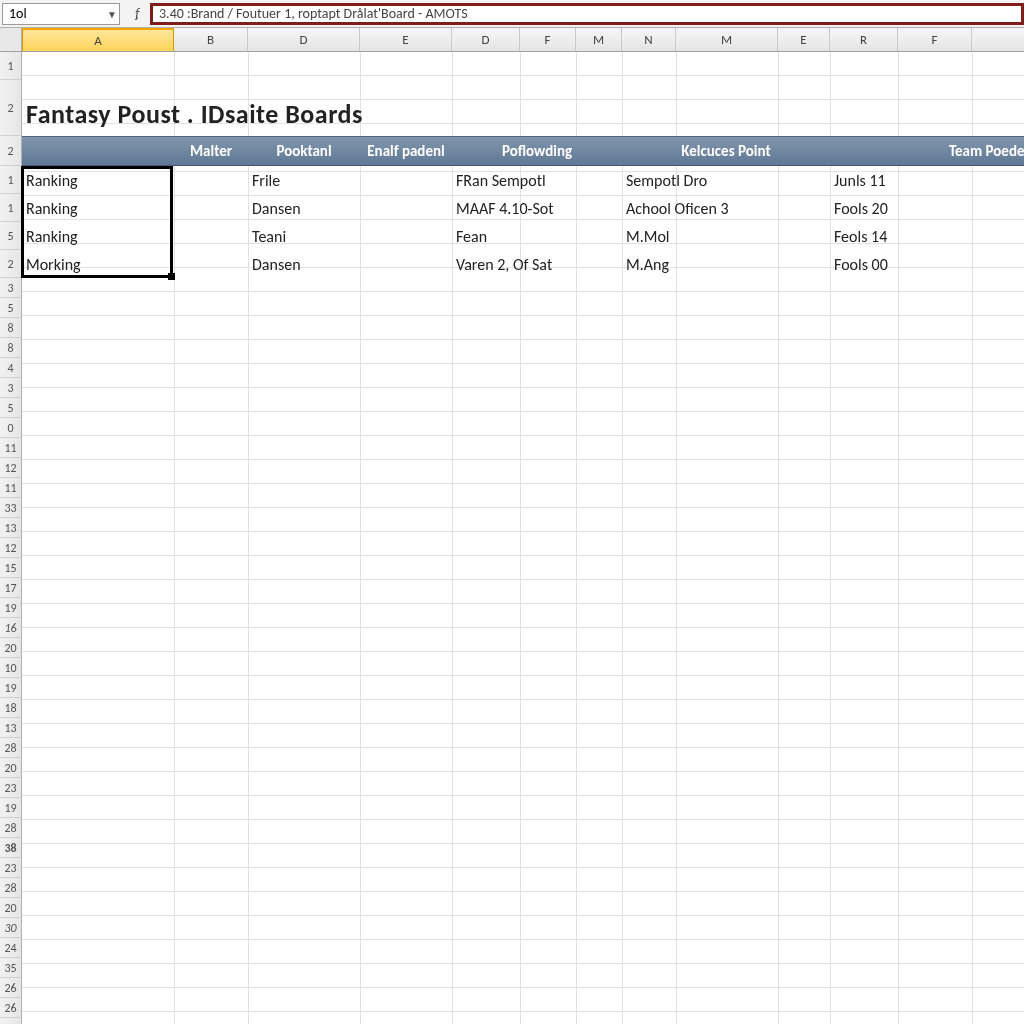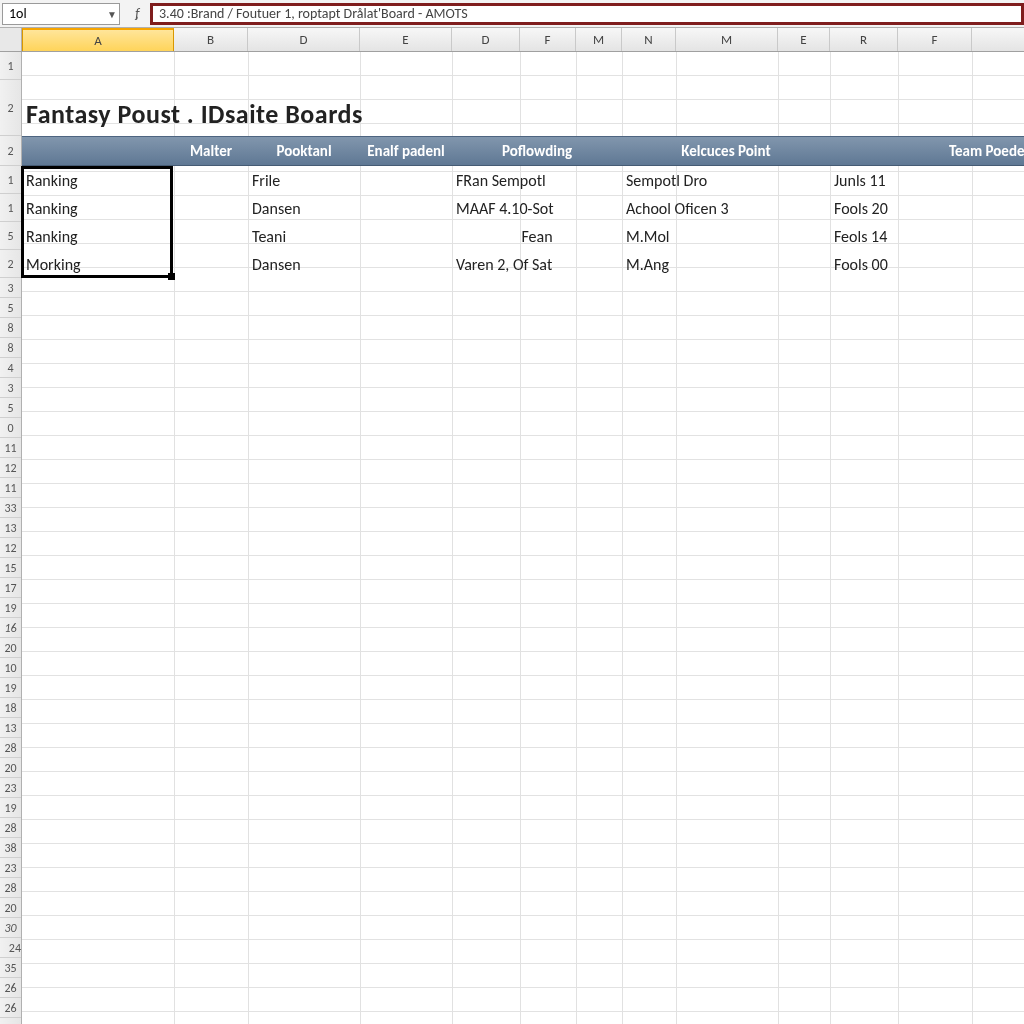--- a/index.html
+++ b/index.html
@@ -312,36 +312,36 @@
         </div>
         <div class="rh" style="height: 20px;">
           <span>23</span>
         </div>
         <div class="rh" style="height: 20px;">
           <span>19</span>
         </div>
         <div class="rh" style="height: 20px;">
           <span>28</span>
         </div>
-        <div class="rh" style="height: 20px;">
+        <div class="rh" style="height: 20px; font-weight: bold;">
           <span>38</span>
         </div>
         <div class="rh" style="height: 20px;">
           <span>23</span>
         </div>
         <div class="rh" style="height: 20px;">
           <span>28</span>
         </div>
         <div class="rh" style="height: 20px;">
           <span>20</span>
         </div>
         <div class="rh" style="height: 20px; font-style: italic;">
           <span>30</span>
         </div>
-        <div class="rh" style="height: 20px; justify-content: flex-end;">
+        <div class="rh" style="height: 20px;">
           <span>24</span>
         </div>
         <div class="rh" style="height: 20px;">
           <span>35</span>
         </div>
         <div class="rh" style="height: 20px;">
           <span>26</span>
         </div>
         <div class="rh" style="height: 20px;">
           <span>26</span>
@@ -398,21 +398,21 @@
         <div class="c"></div>
         <div class="c" style="grid-column: span 3"><span>MAAF 4.10-Sot</span></div>
         <div class="c" style="grid-column: span 3"><span>Achool Oficen 3</span></div>
         <div class="c" style="grid-column: span 3"><span>Fools 20</span></div>
       </div>
       <div class="row">
         <div class="c"><span>Ranking</span></div>
         <div class="c"></div>
         <div class="c"><span>Teani</span></div>
         <div class="c"></div>
-        <div class="c" style="grid-column: span 3;text-align:center"><span>Fean</span></div>
+        <div class="c" style="grid-column: span 3;text-align:left"><span>Fean</span></div>
         <div class="c" style="grid-column: span 3"><span>M.Mol</span></div>
         <div class="c" style="grid-column: span 3"><span>Feols 14</span></div>
       </div>
       <div class="row">
         <div class="c"><span>Morking</span></div>
         <div class="c"></div>
         <div class="c"><span>Dansen</span></div>
         <div class="c"></div>
         <div class="c" style="grid-column: span 3"><span>Varen 2, Of Sat</span></div>
         <div class="c" style="grid-column: span 3"><span>M.Ang</span></div>

